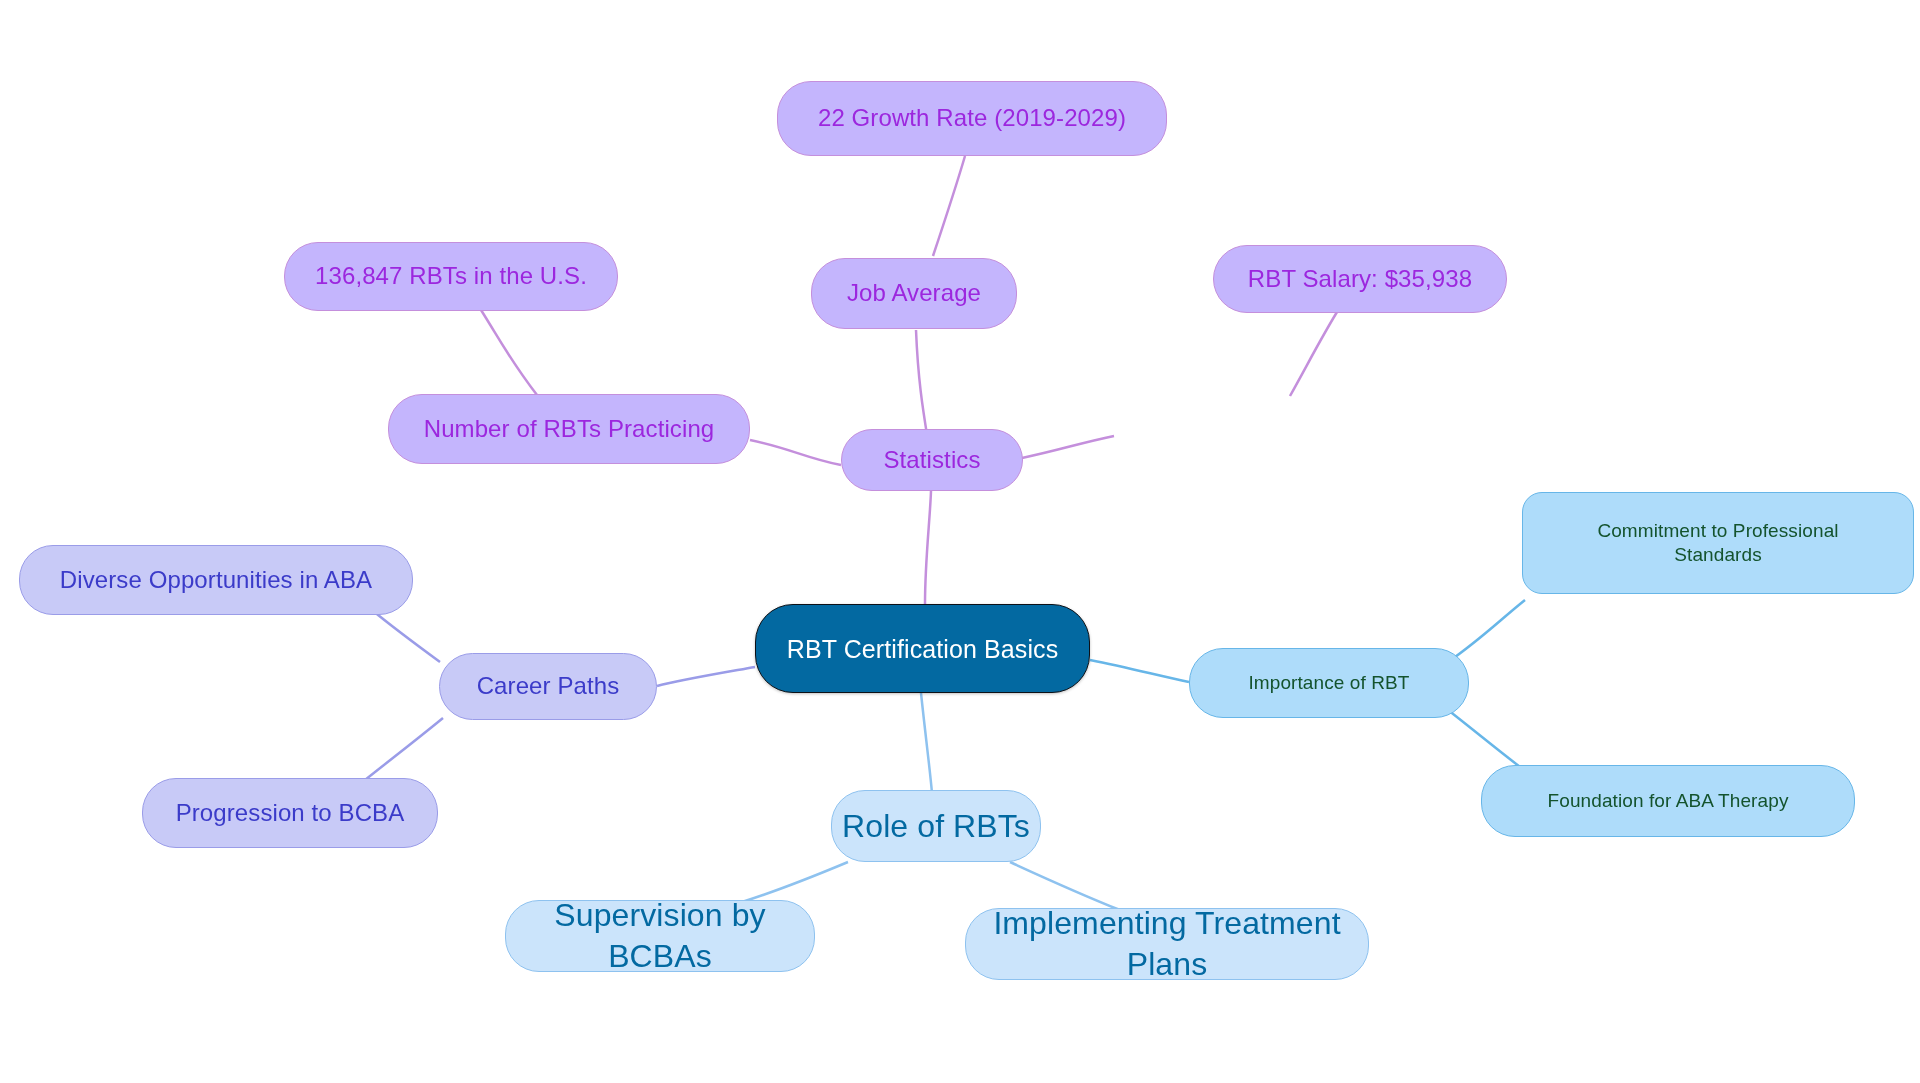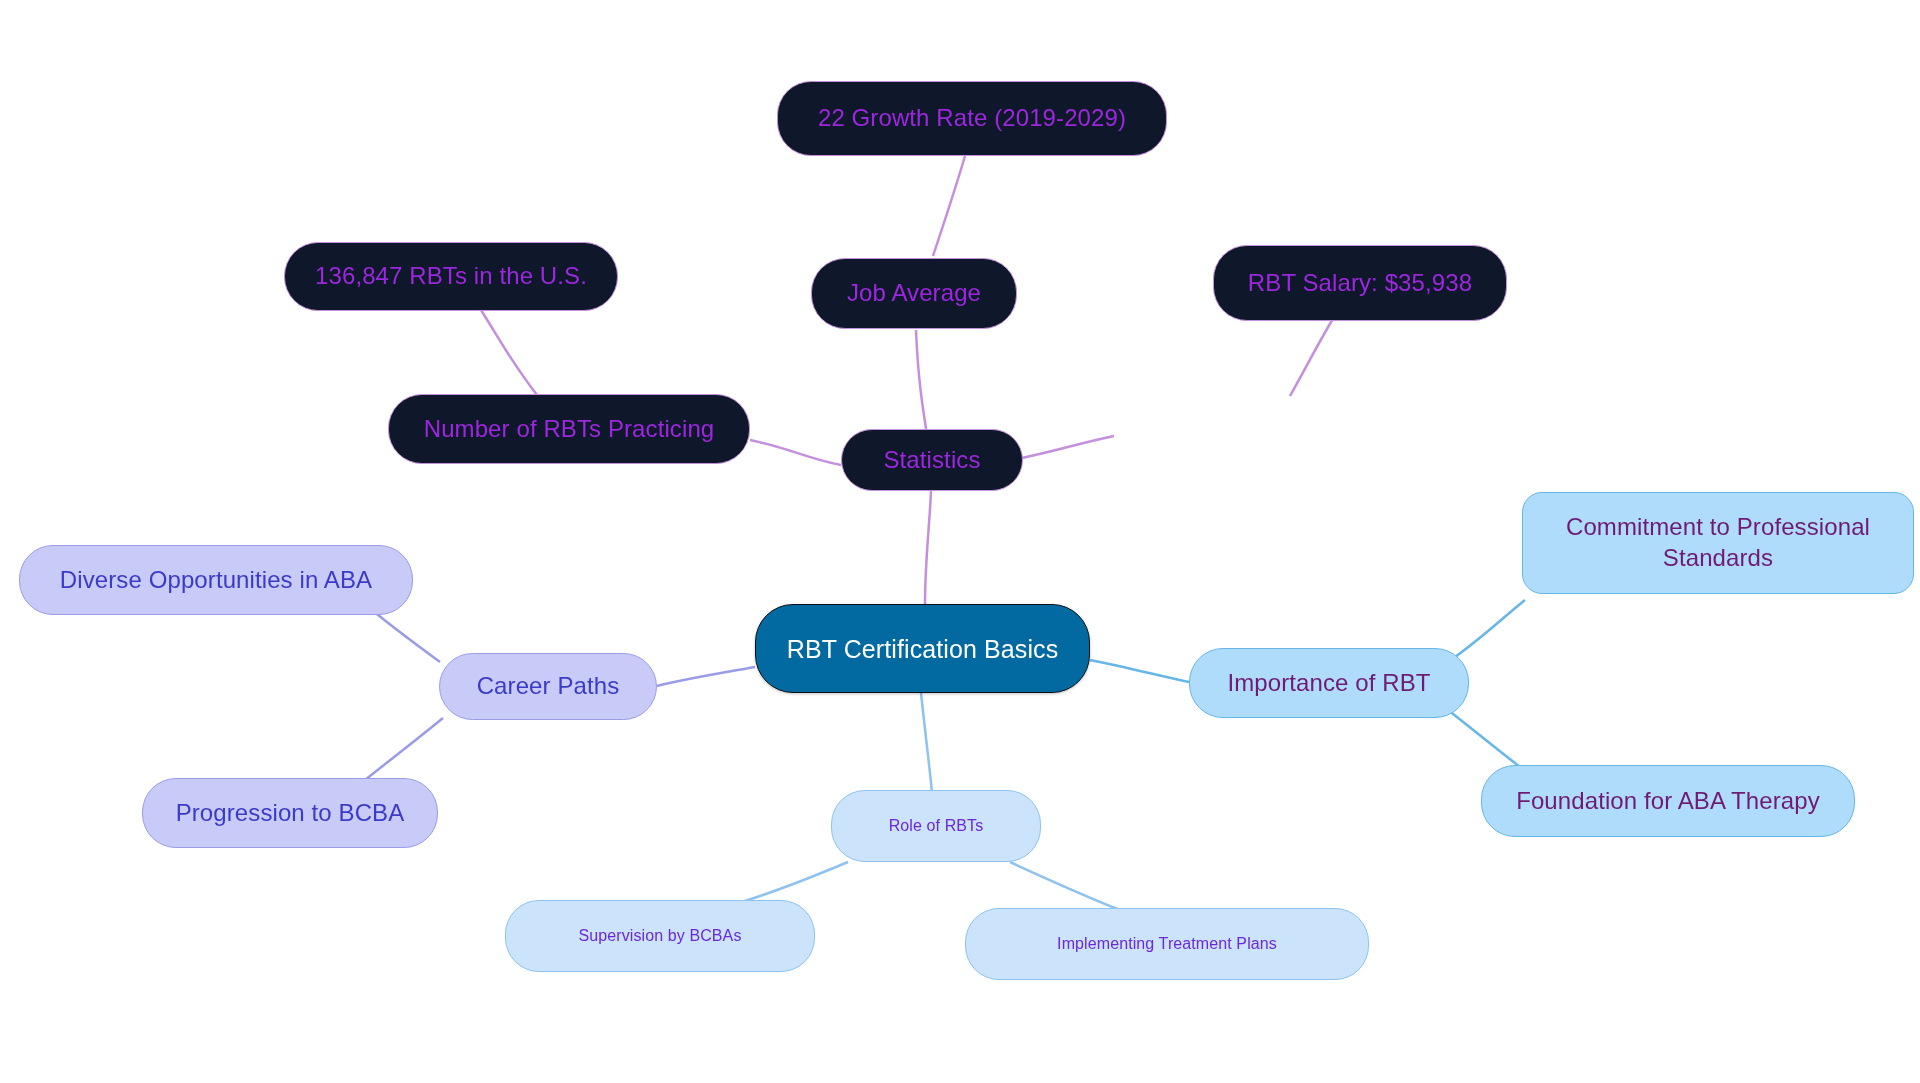--- a/index.html
+++ b/index.html
@@ -42,46 +42,46 @@
   }
   .node.root {
     background: #0369a1;
     border-color: #0d1117;
     color: #ffffff;
     border-radius: 38px;
     font-size: 25px;
     box-shadow: 0 1px 3px rgba(0,0,0,0.25);
   }
   .node.purple {
-    background: #0f172a;
+    background: #c4b5fd;
     border-color: #c48fdc;
     color: #9c27de;
     border-radius: 34px;
     font-size: 24px;
   }
   .node.periwinkle {
     background: #c8caf7;
     border-color: #9a9ce8;
     color: #3b3bc9;
     border-radius: 34px;
     font-size: 24px;
   }
   .node.sky {
     background: #aedcfa;
     border-color: #67b6e8;
-    color: #701a75;
+    color: #14532d;
     border-radius: 34px;
-    font-size: 24px;
+    font-size: 19px;
   }
   .node.lightblue {
     background: #cbe4fb;
     border-color: #8ec2ef;
-    color: #6d28d9;
+    color: #0369a1;
     border-radius: 34px;
-    font-size: 16px;
+    font-size: 32px;
   }
   .node.boxy {
     border-radius: 20px;
   }
 </style>
 </head>
 <body>
 
 <div id="canvas">
 
@@ -138,21 +138,21 @@
 
   <div class="node purple" style="left:811px; top:258px; width:206px; height:71px;">
     <span>Job Average</span>
   </div>
 
   <div class="node purple" style="left:777px; top:81px; width:390px; height:75px;">
     <span>22 Growth Rate (2019-2029)</span>
   </div>
 
 
-  <div class="node purple" style="left:1213px; top:245px; width:294px; height:76px;">
+  <div class="node purple" style="left:1213px; top:245px; width:294px; height:68px;">
     <span>RBT Salary: $35,938</span>
   </div>
 
   <div class="node sky" style="left:1189px; top:648px; width:280px; height:70px;">
     <span>Importance of RBT</span>
   </div>
 
   <div class="node sky boxy" style="left:1522px; top:492px; width:392px; height:102px;">
     <span>Commitment to Professional
 Standards</span>

